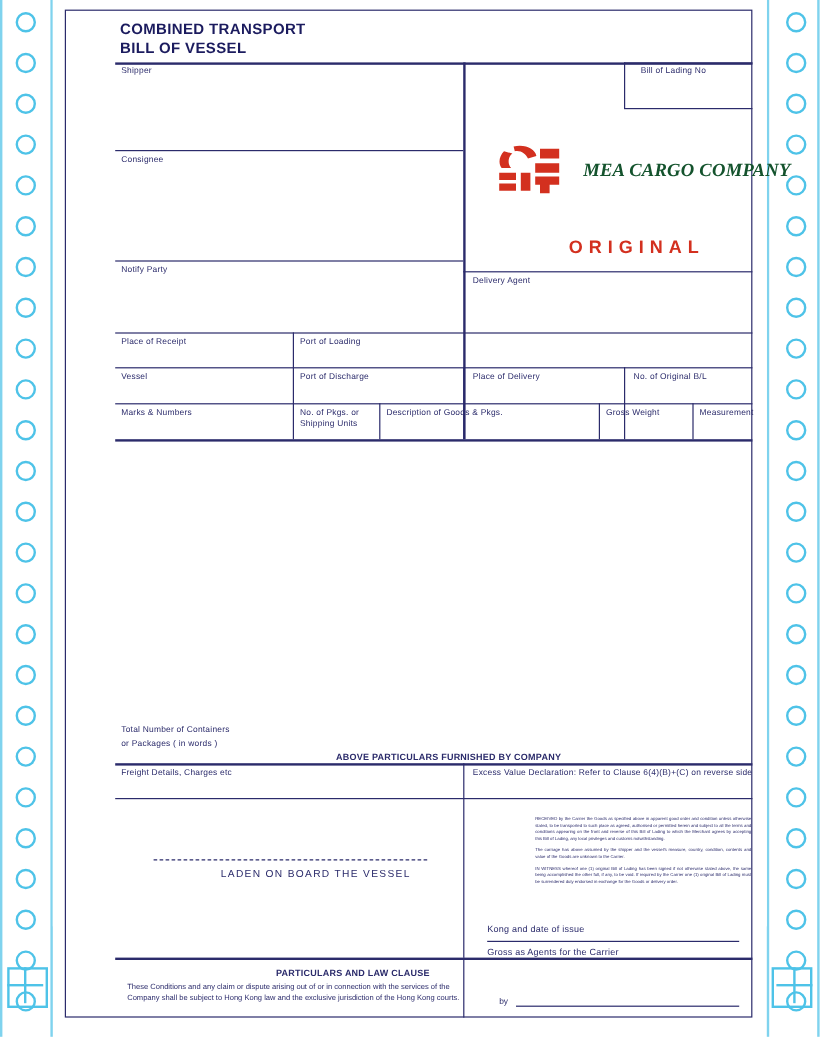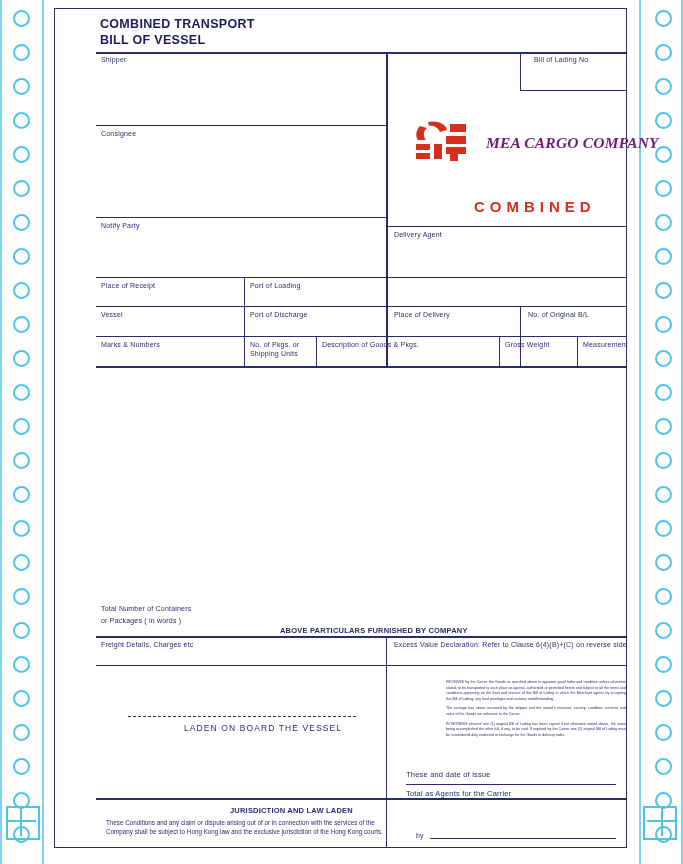--- a/index.html
+++ b/index.html
@@ -66,21 +66,21 @@
   .vline{position:absolute;background:#2b2b6b;width:1px;}
   .hline.thick{height:2px;}
   .vline.thick{width:2px;}
 
   
   .logo-wrap{position:absolute;left:370px;top:120px;}
   .logo-mark{position:absolute;left:0;top:0;width:58px;height:44px;}
   .company{
     position:absolute;left:72px;top:14px;
     font-family:"Liberation Serif", serif;
-    font-style:italic;font-weight:bold;font-size:15.5px;color:#701a75;
+    font-style:italic;font-weight:bold;font-size:15.5px;color:#14532d;
     letter-spacing:.2px;white-space:nowrap;
   }
   .original{
     position:absolute;left:430px;top:198px;
     font-size:15px;font-weight:bold;color:#d3301f;letter-spacing:5px;
     white-space:nowrap;
   }
 
   .center-note{
     position:absolute;font-size:7.5px;font-weight:bold;color:#2b2b6b;
@@ -278,34 +278,34 @@
         <path d="M2,33 L16,33 L16,39 L2,39 Z"></path>
         <path d="M20,24 L28,24 L28,39 L20,39 Z"></path>
         <path d="M32,16 L52,16 L52,24 L32,24 Z"></path>
         <path d="M32,27 L52,27 L52,34 L44,34 L44,41 L36,41 L36,34 L32,34 Z"></path>
         <path d="M36,4 L52,4 L52,12 L36,12 Z"></path>
       </g>
     </svg>
     <div class="company">MEA CARGO COMPANY</div>
   </div>
 
-  <div class="original">COMBINED</div>
+  <div class="original">ORIGINAL</div>
 
   <div class="dashline"></div>
   <div class="laden">LADEN ON BOARD THE VESSEL</div>
 
   <div class="fineprint">
     <p>RECEIVED by the Carrier the Goods as specified above in apparent good order and condition unless otherwise stated, to be transported to such place as agreed, authorised or permitted herein and subject to all the terms and conditions appearing on the front and reverse of this Bill of Lading to which the Merchant agrees by accepting this Bill of Lading, any local privileges and customs notwithstanding.</p>
     <p>The carriage has above assumed by the shipper and the vessel's measure, country, condition, contents and value of the Goods are unknown to the Carrier.</p>
     <p>IN WITNESS whereof one (1) original Bill of Lading has been signed if not otherwise stated above, the same being accomplished the other full, if any, to be void. If required by the Carrier one (1) original Bill of Lading must be surrendered duly endorsed in exchange for the Goods or delivery order.</p>
   </div>
 
-  <div class="lbl" style="left:362px;top:770px;font-size:7.5px;">These and date of issue</div>
+  <div class="lbl" style="left:362px;top:770px;font-size:7.5px;">Kong and date of issue</div>
   <div class="sig-line" style="left:362px;top:784px;width:210px;"></div>
-  <div class="lbl" style="left:362px;top:789px;font-size:7.5px;">Total as Agents for the Carrier</div>
+  <div class="lbl" style="left:362px;top:789px;font-size:7.5px;">Gross as Agents for the Carrier</div>
 
   <div class="by-label">by</div>
   <div class="sig-line" style="left:386px;top:838px;width:186px;"></div>
 
-  <div class="juris-title">JURISDICTION AND LAW LADEN</div>
+  <div class="juris-title">PARTICULARS AND LAW CLAUSE</div>
   <div class="juris-body">These Conditions and any claim or dispute arising out of or in connection with the services of the Company shall be subject to Hong Kong law and the exclusive jurisdiction of the Hong Kong courts.</div>
 
 </div>
 
 </body></html>

